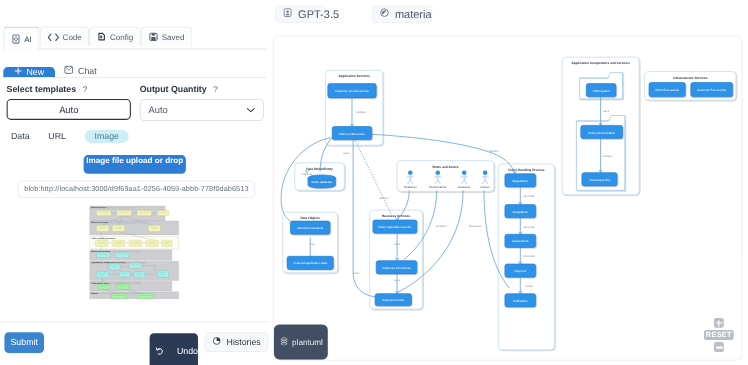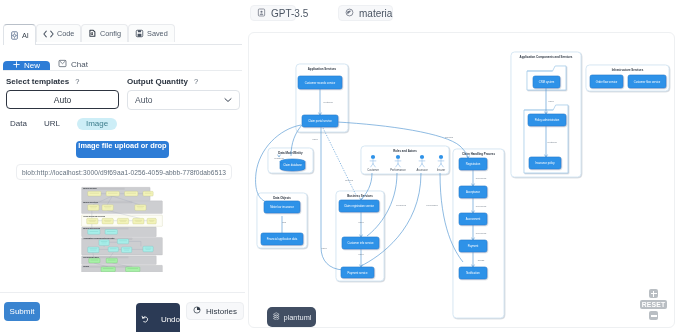--- a/index.html
+++ b/index.html
@@ -58,21 +58,21 @@
   
   .right { width:435px; height:332px; position:relative; background:#fff;}
   .chips { position:absolute; left:5px; top:5px; display:flex; gap:12px;}
   .chip { display:flex; align-items:center; gap:5px; height:16px; padding:0 6px; background:#f7f8fa; border:1px solid #eef0f3; border-radius:4px; font-size:10px; color:#4b5563; white-space:nowrap;}
   .chip.model { width:46px;}
   .chip.wide { width:55px;margin-left:30px;}
   .actions { position:absolute; right:5px; top:5px; display:flex; gap:5px;}
   .abtn { display:flex; align-items:center; justify-content:center; height:16px; padding:0 8px; background:#f2f4f7; border:1px solid #eef0f3; border-radius:4px; font-size:7.5px; color:#374151;}
 
   .canvas { position:absolute; left:3px; top:32px; width:427px; height:296px; border:1px solid #eef0f2; border-radius:6px; background:#fff; overflow:hidden;}
-  .plantuml { position:absolute; left:18px; bottom:0px; display:flex; align-items:center; gap:3px; height:20px; padding:0 5px; background:#414e63; color:#e9edf3; border-radius:5px; font-size:7.4px;}
+  .plantuml { position:absolute; left:0; bottom:0px; display:flex; align-items:center; gap:3px; height:32px; padding:0 5px; background:#414e63; color:#e9edf3; border-radius:5px; font-size:7.4px;}
   .zoomctl { position:absolute; left:391px; top:256px; width:27px; text-align:center; }
   .zbtn { width:9px; height:9px; margin:0 auto; background:#b9bec3; border-radius:2px; position:relative;}
   .zbtn::before { content:""; position:absolute; left:1.5px; top:3.8px; width:6px; height:1.4px; background:#fff;}
   .zbtn.plus::after { content:""; position:absolute; left:3.8px; top:1.5px; width:1.4px; height:6px; background:#fff;}
   .zlabel { font-size:6.8px; color:#fff; background:#b9bec3; border-radius:2px; margin:2.2px 0; font-weight:700; letter-spacing:0.2px; line-height:9px; padding:0 1px;}
   .diagram { position:absolute; left:0; top:0; }
   .gtitle { font-size:2.9px; font-weight:700; fill:#2b3440; font-family:"Liberation Sans",sans-serif;}
   .ntext  { font-size:2.7px; fill:#ffffff; font-family:"Liberation Sans",sans-serif;}
   .atext  { font-size:2.7px; fill:#3e4956; font-family:"Liberation Sans",sans-serif;}
   .etext  { font-size:2.5px; fill:#7a8591; font-family:"Liberation Sans",sans-serif;}

